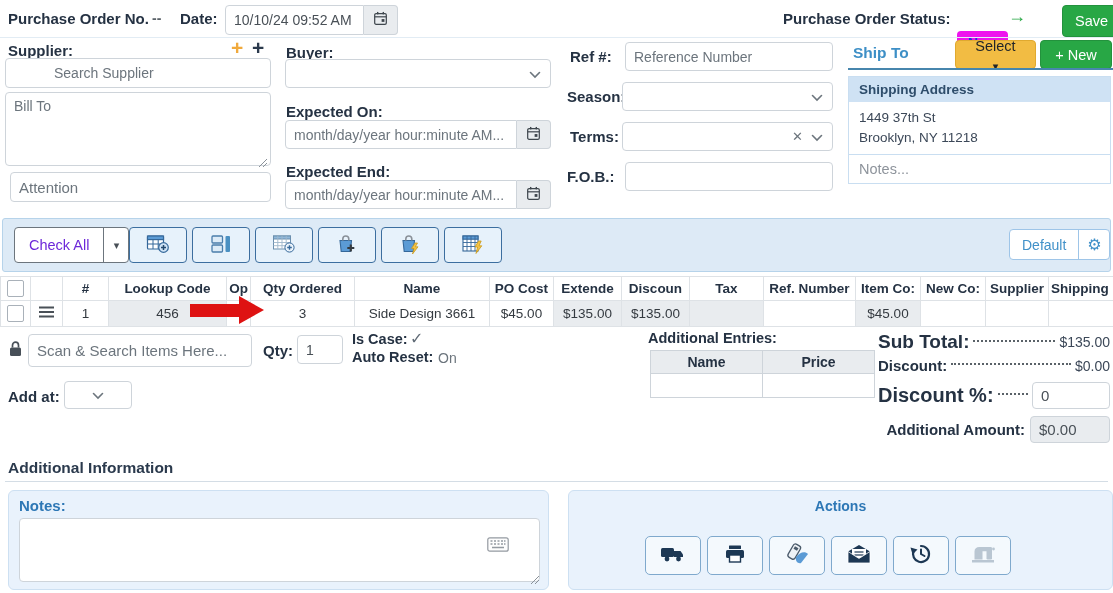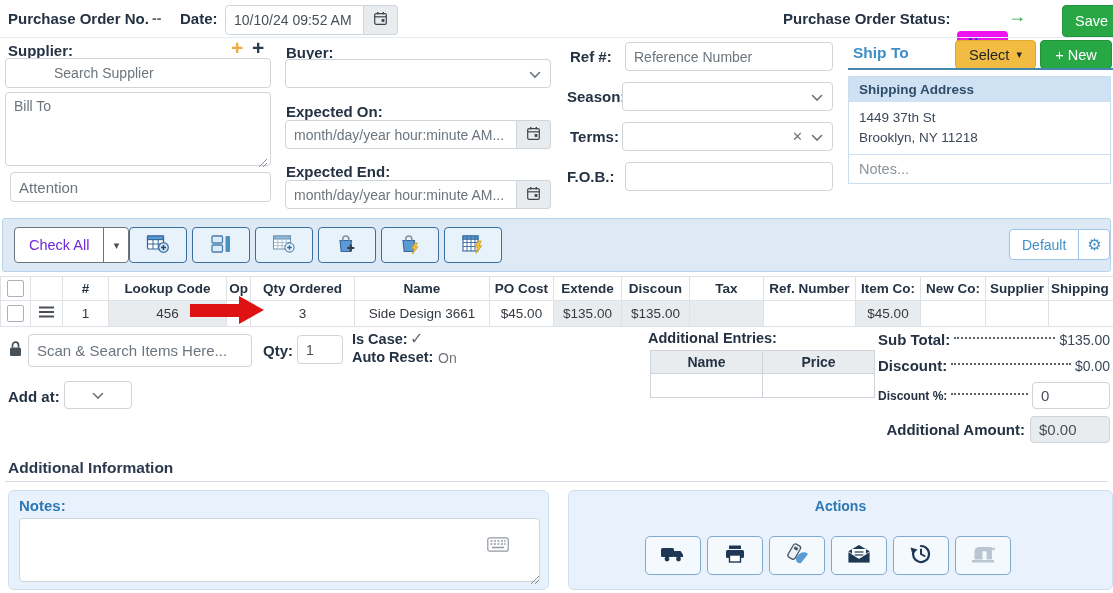--- a/index.html
+++ b/index.html
@@ -130,21 +130,21 @@
   <div class="abs selbox" style="left:622px;top:122px;width:211px;height:29px;">
     <span style="color:#6c757d;font-size:13px;cursor:pointer;">✕</span>
     <span><svg width="12" height="8" viewBox="0 0 12 8">
           <path d="M1.5 1.5L6 6l4.5-4.5" fill="none" stroke="#6c757d" stroke-width="1.6" stroke-linecap="round"></path>
         </svg></span>
   </div>
   <span class="abs lbl" style="left:567px;top:168px;font-size:15px;">F.O.B.:</span>
   <input class="abs inp" style="left: 625px; top: 162px; width: 208px; height: 29px;">
 
   <span class="abs" style="left:853px;top:44px;color:#3d8fc6;font-weight:600;font-size:15.5px;">Ship To</span>
-  <div class="abs btn-yellow" style="left:955px;top:40px;width:79px;height:27px;">
+  <div class="abs btn-yellow" style="left:955px;top:40px;width:79px;height:27px;flex-direction:column;">
     <span>Select</span>
     <span class="caret">▾</span>
   </div>
   <div class="abs btn-green" style="left:1040px;top:40px;width:70px;height:27px;">
     <span>+ New</span>
   </div>
   <div class="abs" style="left:848px;top:68px;width:265px;border-bottom:2px solid #4786ad;"></div>
   <div class="abs" style="left:848px;top:76px;width:263px;border:1px solid #c9def1;box-sizing:border-box;background:#fff;">
     <div style="background:#cfe2f4;color:#2e4d6b;font-weight:600;font-size:13.5px;padding:5px 10px;">Shipping Address</div>
     <div style="padding:6px 10px;color:#3c4858;font-size:13.5px;line-height:20px;">
@@ -308,31 +308,31 @@
       <th style="width:109px;">Price</th>
     </tr>
     <tr>
       <td></td>
       <td></td>
     </tr>
   </tbody>
     </table>
 
   <div class="abs tot-line" style="left:878px;top:331px;">
-    <span class="lbl" style="font-size:15px;">Sub Total:</span>
+    <span class="lbl" style="font-size:19px;">Sub Total:</span>
     <span class="tot-lead"></span>
     <span class="tot-val">$135.00</span>
   </div>
   <div class="abs tot-line" style="left:878px;top:357px;">
     <span class="lbl" style="font-size:15px;">Discount:</span>
     <span class="tot-lead"></span>
     <span class="tot-val">$0.00</span>
   </div>
   <div class="abs tot-line" style="left:878px;top:382px;">
-    <span class="lbl" style="font-size:12px;">Discount %:</span>
+    <span class="lbl" style="font-size:20px;">Discount %:</span>
     <span class="tot-lead"></span>
     <input class="inp" style="width: 78px; height: 27px; font-size: 15px;" value="0">
   </div>
   <div class="abs tot-line" style="left:878px;top:416px;justify-content:flex-end;gap:5px;">
     <span class="lbl" style="font-size:15px;">Additional Amount:</span>
     <input class="inp" style="width: 80px; height: 27px; background: rgb(233, 236, 239); font-size: 15px;" value="$0.00">
   </div>
 
   <span class="abs" style="left:8px;top:459px;font-size:15.5px;font-weight:600;color:#2b3a4d;">Additional Information</span>
   <div class="abs" style="left:5px;top:481px;width:1103px;border-top:1px solid #d4dde5;"></div>

